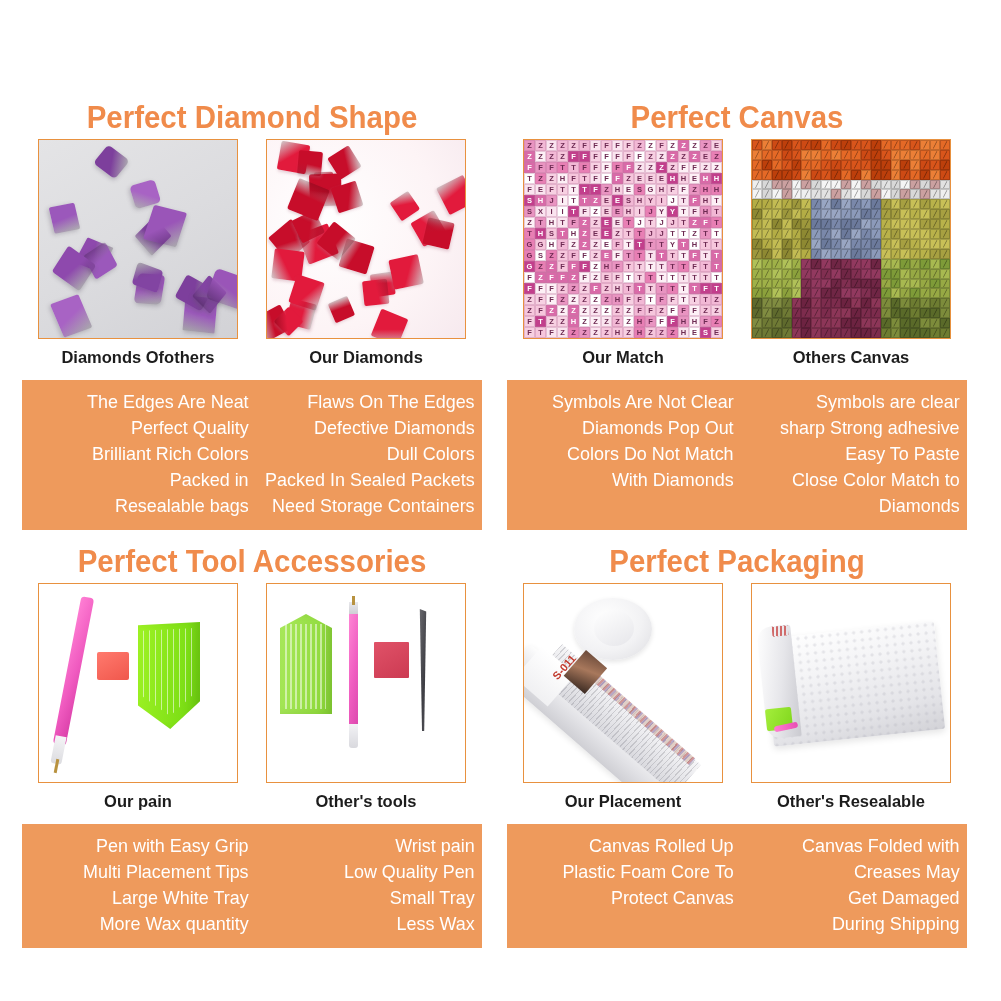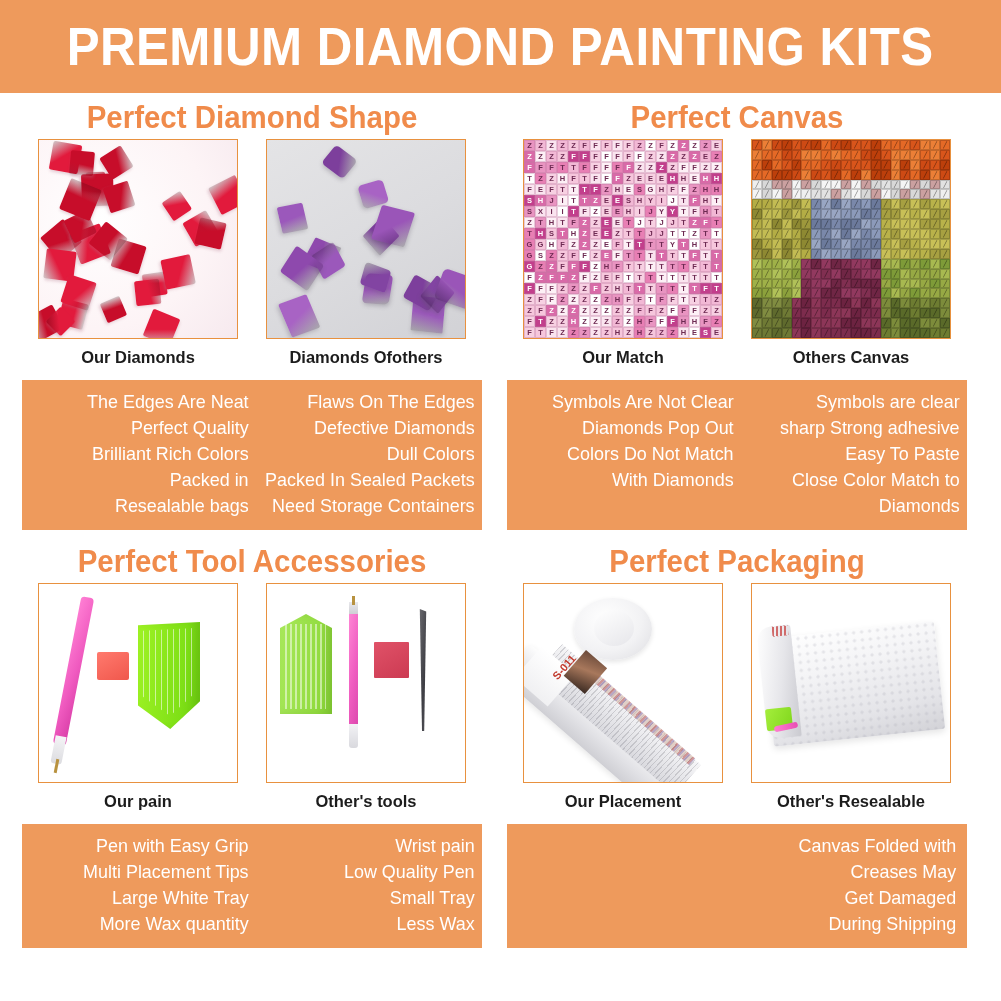--- a/index.html
+++ b/index.html
@@ -107,29 +107,49 @@
   .tool { position:absolute; }
 
   
   .pack { position:absolute; }
 </style>
 </head>
 <body>
 
 <div id="page">
 
-  <div class="header">
-    <div class="header-title">PREMIUM DIAMOND PAINTING KITS</div>
-  </div>
 
   <div class="sections">
 
     <div class="section sec-tl">
       <div class="sec-title">Perfect Diamond Shape</div>
       <div class="img-row">
+
+        <div class="img-cell">
+          <div class="img-frame">
+            <div class="art-purdia"></div>
+            <div id="purdia-host"></div>
+          <div class="dia" style="left: 96.711px; top: 133.677px; width: 27.1142px; height: 29.947px; background: linear-gradient(171deg, rgb(154, 85, 184), rgb(154, 85, 184) 50%, rgba(0, 0, 0, 0.22)); transform: rotate(4deg) skewX(-5deg); border-radius: 4.72921px; box-shadow: rgba(90, 80, 100, 0.3) 1px 2px 4px;"></div>
+              <div class="dia" style="left: 100.936px; top: 82.2006px; width: 26.0415px; height: 28.2189px; background: linear-gradient(167deg, rgb(125, 63, 156), rgb(125, 63, 156) 50%, rgba(0, 0, 0, 0.22)); transform: rotate(49deg) skewX(4deg); border-radius: 1.5343px; box-shadow: rgba(90, 80, 100, 0.3) 1px 2px 4px;"></div>
+              <div class="dia" style="left: 145.032px; top: 156.707px; width: 32.497px; height: 34.7995px; background: linear-gradient(189deg, rgb(155, 88, 187), rgb(155, 88, 187) 50%, rgba(0, 0, 0, 0.22)); transform: rotate(6deg) skewX(1deg); border-radius: 1.09951px; box-shadow: rgba(90, 80, 100, 0.3) 1px 2px 4px;"></div>
+              <div class="dia" style="left: 94.8592px; top: 126.176px; width: 27.4555px; height: 23.118px; background: linear-gradient(328deg, rgb(130, 68, 162), rgb(130, 68, 162) 50%, rgba(0, 0, 0, 0.22)); transform: rotate(20deg) skewX(4deg); border-radius: 3.84733px; box-shadow: rgba(90, 80, 100, 0.3) 1px 2px 4px;"></div>
+              <div class="dia" style="left: 94.2258px; top: 40.8643px; width: 24.0641px; height: 26.4579px; background: linear-gradient(125deg, rgb(168, 99, 196), rgb(168, 99, 196) 50%, rgba(0, 0, 0, 0.22)); transform: rotate(73deg) skewX(-1deg); border-radius: 4.50127px; box-shadow: rgba(90, 80, 100, 0.3) 1px 2px 4px;"></div>
+              <div class="dia" style="left: 40.9748px; top: 101.289px; width: 27.5586px; height: 27.6613px; background: linear-gradient(71deg, rgb(142, 73, 173), rgb(142, 73, 173) 50%, rgba(0, 0, 0, 0.22)); transform: rotate(22deg) skewX(-6deg); border-radius: 1.18098px; box-shadow: rgba(90, 80, 100, 0.3) 1px 2px 4px;"></div>
+              <div class="dia" style="left: 109.121px; top: 68.0065px; width: 33.7735px; height: 36.4939px; background: linear-gradient(140deg, rgb(154, 85, 184), rgb(154, 85, 184) 50%, rgba(0, 0, 0, 0.22)); transform: rotate(14deg) skewX(-4deg); border-radius: 2.14317px; box-shadow: rgba(90, 80, 100, 0.3) 1px 2px 4px;"></div>
+              <div class="dia" style="left: 140.138px; top: 140.173px; width: 30.4871px; height: 25.6505px; background: linear-gradient(70deg, rgb(125, 63, 156), rgb(125, 63, 156) 50%, rgba(0, 0, 0, 0.22)); transform: rotate(29deg) skewX(0deg); border-radius: 3.69889px; box-shadow: rgba(90, 80, 100, 0.3) 1px 2px 4px;"></div>
+              <div class="dia" style="left: 47.5674px; top: 108.187px; width: 27.323px; height: 25.6655px; background: linear-gradient(259deg, rgb(155, 88, 187), rgb(155, 88, 187) 50%, rgba(0, 0, 0, 0.22)); transform: rotate(62deg) skewX(5deg); border-radius: 2.84156px; box-shadow: rgba(90, 80, 100, 0.3) 1px 2px 4px;"></div>
+              <div class="dia" style="left: 157.629px; top: 140.893px; width: 25.3052px; height: 26.8504px; background: linear-gradient(178deg, rgb(130, 68, 162), rgb(130, 68, 162) 50%, rgba(0, 0, 0, 0.22)); transform: rotate(45deg) skewX(6deg); border-radius: 1.73764px; box-shadow: rgba(90, 80, 100, 0.3) 1px 2px 4px;"></div>
+              <div class="dia" style="left: 13.7632px; top: 160.72px; width: 36.3598px; height: 30.192px; background: linear-gradient(65deg, rgb(168, 99, 196), rgb(168, 99, 196) 50%, rgba(0, 0, 0, 0.22)); transform: rotate(67deg) skewX(-3deg); border-radius: 1.88794px; box-shadow: rgba(90, 80, 100, 0.3) 1px 2px 4px;"></div>
+              <div class="dia" style="left: 17.617px; top: 113.201px; width: 34.2714px; height: 30.7082px; background: linear-gradient(105deg, rgb(142, 73, 173), rgb(142, 73, 173) 50%, rgba(0, 0, 0, 0.22)); transform: rotate(36deg) skewX(3deg); border-radius: 3.03364px; box-shadow: rgba(90, 80, 100, 0.3) 1px 2px 4px;"></div>
+              <div class="dia" style="left: 170.868px; top: 133.003px; width: 36.857px; height: 32.3637px; background: linear-gradient(198deg, rgb(154, 85, 184), rgb(154, 85, 184) 50%, rgba(0, 0, 0, 0.22)); transform: rotate(19deg) skewX(-1deg); border-radius: 4.92094px; box-shadow: rgba(90, 80, 100, 0.3) 1px 2px 4px;"></div>
+              <div class="dia" style="left: 59.2753px; top: 10.4629px; width: 27.2308px; height: 23.6323px; background: linear-gradient(61deg, rgb(125, 63, 156), rgb(125, 63, 156) 50%, rgba(0, 0, 0, 0.22)); transform: rotate(37deg) skewX(-2deg); border-radius: 4.54068px; box-shadow: rgba(90, 80, 100, 0.3) 1px 2px 4px;"></div>
+              <div class="dia" style="left: 12.2261px; top: 65.146px; width: 26.6723px; height: 26.2244px; background: linear-gradient(79deg, rgb(155, 88, 187), rgb(155, 88, 187) 50%, rgba(0, 0, 0, 0.22)); transform: rotate(77deg) skewX(-2deg); border-radius: 1.85642px; box-shadow: rgba(90, 80, 100, 0.3) 1px 2px 4px;"></div>
+            </div>
+          <div class="img-cap">Diamonds Ofothers</div>
+        </div>
 
         <div class="img-cell">
           <div class="img-frame">
             <div class="art-reddia"></div>
             <div id="reddia-host"></div>
           <div class="dia" style="left: 173.505px; top: 39.7204px; width: 30.3749px; height: 30.3749px; background: linear-gradient(258deg, rgb(226, 26, 60), rgb(226, 26, 60) 55%, rgba(0, 0, 0, 0.18)); transform: rotate(63deg); box-shadow: rgba(180, 120, 140, 0.3) 1px 2px 3px;"></div>
               <div class="dia" style="left: 46.6027px; top: 31.8744px; width: 19.1634px; height: 19.1634px; background: linear-gradient(252deg, rgb(199, 13, 42), rgb(199, 13, 42) 55%, rgba(0, 0, 0, 0.18)); transform: rotate(89deg); box-shadow: rgba(180, 120, 140, 0.3) 1px 2px 3px;"></div>
               <div class="dia" style="left: 147.975px; top: 75.391px; width: 27.3451px; height: 27.3451px; background: linear-gradient(336deg, rgb(226, 26, 60), rgb(226, 26, 60) 55%, rgba(0, 0, 0, 0.18)); transform: rotate(60deg); box-shadow: rgba(180, 120, 140, 0.3) 1px 2px 3px;"></div>
               <div class="dia" style="left: -5.71422px; top: 169.249px; width: 26.8365px; height: 26.8365px; background: linear-gradient(193deg, rgb(199, 13, 42), rgb(199, 13, 42) 55%, rgba(0, 0, 0, 0.18)); transform: rotate(62deg); box-shadow: rgba(180, 120, 140, 0.3) 1px 2px 3px;"></div>
               <div class="dia" style="left: 103.92px; top: 133.397px; width: 23.2846px; height: 23.2846px; background: linear-gradient(275deg, rgb(226, 26, 60), rgb(226, 26, 60) 55%, rgba(0, 0, 0, 0.18)); transform: rotate(82deg); box-shadow: rgba(180, 120, 140, 0.3) 1px 2px 3px;"></div>
@@ -149,43 +169,20 @@
               <div class="dia" style="left: 11.3364px; top: 170.79px; width: 21.1785px; height: 21.1785px; background: linear-gradient(219deg, rgb(226, 26, 60), rgb(226, 26, 60) 55%, rgba(0, 0, 0, 0.18)); transform: rotate(45deg); box-shadow: rgba(180, 120, 140, 0.3) 1px 2px 3px;"></div>
               <div class="dia" style="left: 158.033px; top: 80.0641px; width: 27.1342px; height: 27.1342px; background: linear-gradient(340deg, rgb(199, 13, 42), rgb(199, 13, 42) 55%, rgba(0, 0, 0, 0.18)); transform: rotate(13deg); box-shadow: rgba(180, 120, 140, 0.3) 1px 2px 3px;"></div>
               <div class="dia" style="left: 108.141px; top: 172.887px; width: 29.1747px; height: 29.1747px; background: linear-gradient(158deg, rgb(226, 26, 60), rgb(226, 26, 60) 55%, rgba(0, 0, 0, 0.18)); transform: rotate(22deg); box-shadow: rgba(180, 120, 140, 0.3) 1px 2px 3px;"></div>
               <div class="dia" style="left: 67.3743px; top: 43.9595px; width: 26.1517px; height: 26.1517px; background: linear-gradient(24deg, rgb(199, 13, 42), rgb(199, 13, 42) 55%, rgba(0, 0, 0, 0.18)); transform: rotate(72deg); box-shadow: rgba(180, 120, 140, 0.3) 1px 2px 3px;"></div>
               <div class="dia" style="left: 11.8104px; top: 2.83836px; width: 29.4222px; height: 29.4222px; background: linear-gradient(320deg, rgb(226, 26, 60), rgb(226, 26, 60) 55%, rgba(0, 0, 0, 0.18)); transform: rotate(10deg); box-shadow: rgba(180, 120, 140, 0.3) 1px 2px 3px;"></div>
               <div class="dia" style="left: 31.3274px; top: 11.4667px; width: 24.2239px; height: 24.2239px; background: linear-gradient(188deg, rgb(199, 13, 42), rgb(199, 13, 42) 55%, rgba(0, 0, 0, 0.18)); transform: rotate(5deg); box-shadow: rgba(180, 120, 140, 0.3) 1px 2px 3px;"></div>
               <div class="dia" style="left: 25.1802px; top: 138.072px; width: 29.1922px; height: 29.1922px; background: linear-gradient(121deg, rgb(226, 26, 60), rgb(226, 26, 60) 55%, rgba(0, 0, 0, 0.18)); transform: rotate(18deg); box-shadow: rgba(180, 120, 140, 0.3) 1px 2px 3px;"></div>
               <div class="dia" style="left: 24.5923px; top: 42.5433px; width: 32.8148px; height: 32.8148px; background: linear-gradient(3deg, rgb(199, 13, 42), rgb(199, 13, 42) 55%, rgba(0, 0, 0, 0.18)); transform: rotate(22deg); box-shadow: rgba(180, 120, 140, 0.3) 1px 2px 3px;"></div>
             </div>
           <div class="img-cap">Our Diamonds</div>
-        </div>
-
-        <div class="img-cell">
-          <div class="img-frame">
-            <div class="art-purdia"></div>
-            <div id="purdia-host"></div>
-          <div class="dia" style="left: 96.711px; top: 133.677px; width: 27.1142px; height: 29.947px; background: linear-gradient(171deg, rgb(154, 85, 184), rgb(154, 85, 184) 50%, rgba(0, 0, 0, 0.22)); transform: rotate(4deg) skewX(-5deg); border-radius: 4.72921px; box-shadow: rgba(90, 80, 100, 0.3) 1px 2px 4px;"></div>
-              <div class="dia" style="left: 100.936px; top: 82.2006px; width: 26.0415px; height: 28.2189px; background: linear-gradient(167deg, rgb(125, 63, 156), rgb(125, 63, 156) 50%, rgba(0, 0, 0, 0.22)); transform: rotate(49deg) skewX(4deg); border-radius: 1.5343px; box-shadow: rgba(90, 80, 100, 0.3) 1px 2px 4px;"></div>
-              <div class="dia" style="left: 145.032px; top: 156.707px; width: 32.497px; height: 34.7995px; background: linear-gradient(189deg, rgb(155, 88, 187), rgb(155, 88, 187) 50%, rgba(0, 0, 0, 0.22)); transform: rotate(6deg) skewX(1deg); border-radius: 1.09951px; box-shadow: rgba(90, 80, 100, 0.3) 1px 2px 4px;"></div>
-              <div class="dia" style="left: 94.8592px; top: 126.176px; width: 27.4555px; height: 23.118px; background: linear-gradient(328deg, rgb(130, 68, 162), rgb(130, 68, 162) 50%, rgba(0, 0, 0, 0.22)); transform: rotate(20deg) skewX(4deg); border-radius: 3.84733px; box-shadow: rgba(90, 80, 100, 0.3) 1px 2px 4px;"></div>
-              <div class="dia" style="left: 94.2258px; top: 40.8643px; width: 24.0641px; height: 26.4579px; background: linear-gradient(125deg, rgb(168, 99, 196), rgb(168, 99, 196) 50%, rgba(0, 0, 0, 0.22)); transform: rotate(73deg) skewX(-1deg); border-radius: 4.50127px; box-shadow: rgba(90, 80, 100, 0.3) 1px 2px 4px;"></div>
-              <div class="dia" style="left: 40.9748px; top: 101.289px; width: 27.5586px; height: 27.6613px; background: linear-gradient(71deg, rgb(142, 73, 173), rgb(142, 73, 173) 50%, rgba(0, 0, 0, 0.22)); transform: rotate(22deg) skewX(-6deg); border-radius: 1.18098px; box-shadow: rgba(90, 80, 100, 0.3) 1px 2px 4px;"></div>
-              <div class="dia" style="left: 109.121px; top: 68.0065px; width: 33.7735px; height: 36.4939px; background: linear-gradient(140deg, rgb(154, 85, 184), rgb(154, 85, 184) 50%, rgba(0, 0, 0, 0.22)); transform: rotate(14deg) skewX(-4deg); border-radius: 2.14317px; box-shadow: rgba(90, 80, 100, 0.3) 1px 2px 4px;"></div>
-              <div class="dia" style="left: 140.138px; top: 140.173px; width: 30.4871px; height: 25.6505px; background: linear-gradient(70deg, rgb(125, 63, 156), rgb(125, 63, 156) 50%, rgba(0, 0, 0, 0.22)); transform: rotate(29deg) skewX(0deg); border-radius: 3.69889px; box-shadow: rgba(90, 80, 100, 0.3) 1px 2px 4px;"></div>
-              <div class="dia" style="left: 47.5674px; top: 108.187px; width: 27.323px; height: 25.6655px; background: linear-gradient(259deg, rgb(155, 88, 187), rgb(155, 88, 187) 50%, rgba(0, 0, 0, 0.22)); transform: rotate(62deg) skewX(5deg); border-radius: 2.84156px; box-shadow: rgba(90, 80, 100, 0.3) 1px 2px 4px;"></div>
-              <div class="dia" style="left: 157.629px; top: 140.893px; width: 25.3052px; height: 26.8504px; background: linear-gradient(178deg, rgb(130, 68, 162), rgb(130, 68, 162) 50%, rgba(0, 0, 0, 0.22)); transform: rotate(45deg) skewX(6deg); border-radius: 1.73764px; box-shadow: rgba(90, 80, 100, 0.3) 1px 2px 4px;"></div>
-              <div class="dia" style="left: 13.7632px; top: 160.72px; width: 36.3598px; height: 30.192px; background: linear-gradient(65deg, rgb(168, 99, 196), rgb(168, 99, 196) 50%, rgba(0, 0, 0, 0.22)); transform: rotate(67deg) skewX(-3deg); border-radius: 1.88794px; box-shadow: rgba(90, 80, 100, 0.3) 1px 2px 4px;"></div>
-              <div class="dia" style="left: 17.617px; top: 113.201px; width: 34.2714px; height: 30.7082px; background: linear-gradient(105deg, rgb(142, 73, 173), rgb(142, 73, 173) 50%, rgba(0, 0, 0, 0.22)); transform: rotate(36deg) skewX(3deg); border-radius: 3.03364px; box-shadow: rgba(90, 80, 100, 0.3) 1px 2px 4px;"></div>
-              <div class="dia" style="left: 170.868px; top: 133.003px; width: 36.857px; height: 32.3637px; background: linear-gradient(198deg, rgb(154, 85, 184), rgb(154, 85, 184) 50%, rgba(0, 0, 0, 0.22)); transform: rotate(19deg) skewX(-1deg); border-radius: 4.92094px; box-shadow: rgba(90, 80, 100, 0.3) 1px 2px 4px;"></div>
-              <div class="dia" style="left: 59.2753px; top: 10.4629px; width: 27.2308px; height: 23.6323px; background: linear-gradient(61deg, rgb(125, 63, 156), rgb(125, 63, 156) 50%, rgba(0, 0, 0, 0.22)); transform: rotate(37deg) skewX(-2deg); border-radius: 4.54068px; box-shadow: rgba(90, 80, 100, 0.3) 1px 2px 4px;"></div>
-              <div class="dia" style="left: 12.2261px; top: 65.146px; width: 26.6723px; height: 26.2244px; background: linear-gradient(79deg, rgb(155, 88, 187), rgb(155, 88, 187) 50%, rgba(0, 0, 0, 0.22)); transform: rotate(77deg) skewX(-2deg); border-radius: 1.85642px; box-shadow: rgba(90, 80, 100, 0.3) 1px 2px 4px;"></div>
-            </div>
-          <div class="img-cap">Diamonds Ofothers</div>
         </div>
       </div>
 
       <div class="feat-box">
         <div class="feat-col">
             <div class="feat-line">The Edges Are Neat</div>
             <div class="feat-line">Perfect Quality</div>
             <div class="feat-line">Brilliant Rich Colors</div>
             <div class="feat-line">Packed in</div>
             <div class="feat-line">Resealable bags</div>
@@ -1082,20 +1079,25 @@
                         background:linear-gradient(90deg,#ff7ecf,#e94fb4);border-radius:3px;"></div>
             <div class="pack" style="left:20px;top:42px;width:16px;height:10px;transform:rotate(-6deg);
                         background:repeating-linear-gradient(90deg,#d06a6a 0 2px,transparent 2px 4px);"></div>
           </div>
           <div class="img-cap">Other's Resealable</div>
         </div>
       </div>
 
       <div class="feat-box">
         <div class="feat-col">
+            <div class="feat-line">Canvas Rolled Up</div>
+            <div class="feat-line">Plastic Foam Core To</div>
+            <div class="feat-line">Protect Canvas</div>
+          </div>
+        <div class="feat-col">
             <div class="feat-line">Canvas Folded with</div>
             <div class="feat-line">Creases May</div>
             <div class="feat-line">Get Damaged</div>
             <div class="feat-line">During Shipping</div>
           </div>
       </div>
     </div>
 
   </div>
 </div>

